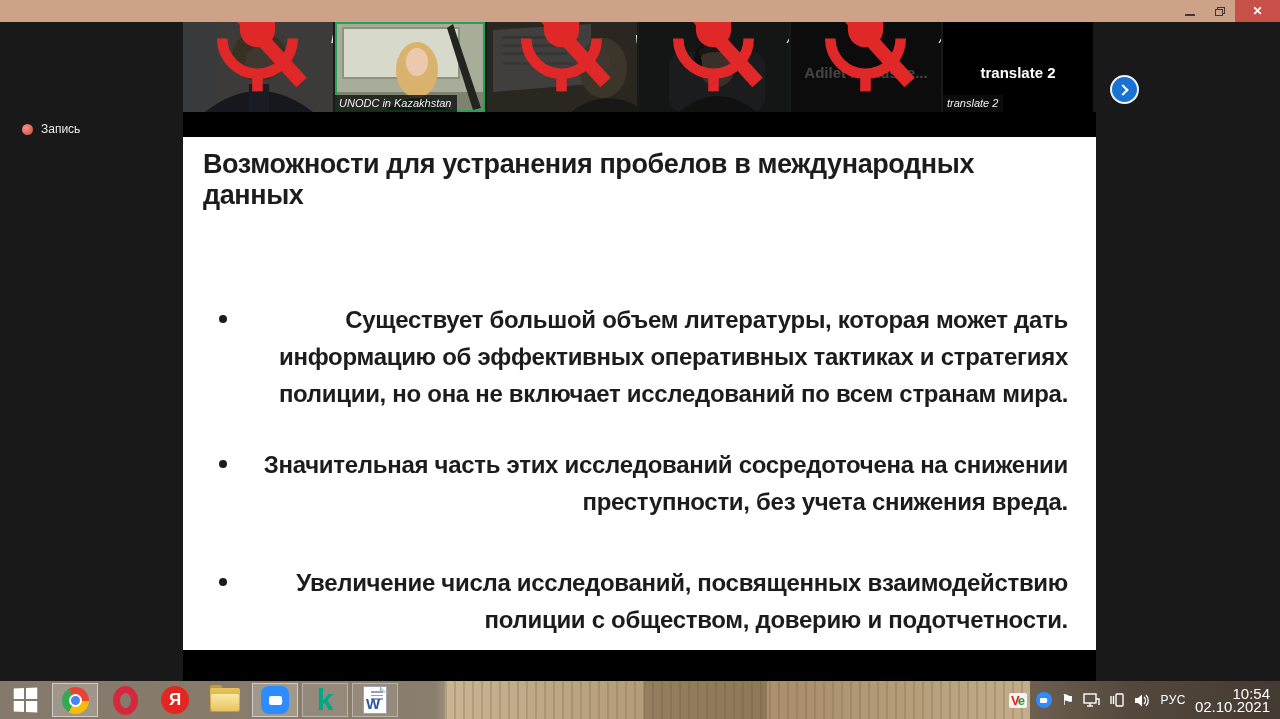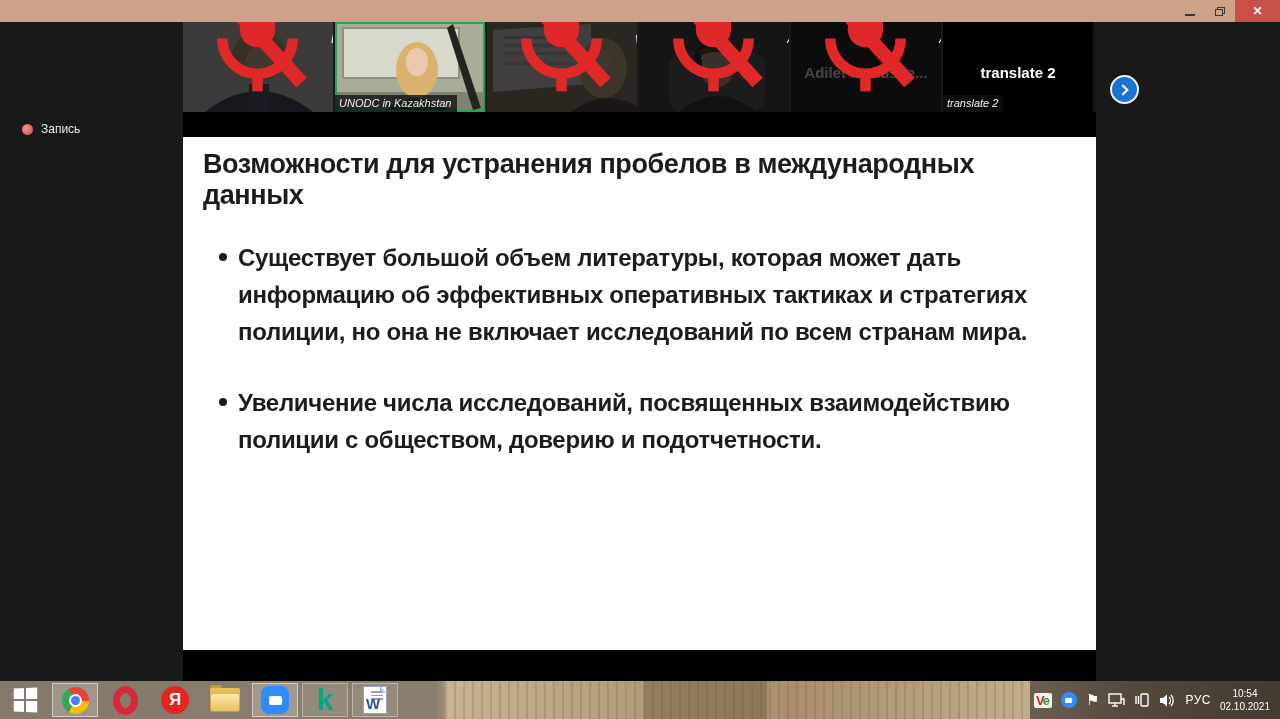--- a/index.html
+++ b/index.html
@@ -46,21 +46,21 @@
                 background:radial-gradient(circle at 35% 35%, #f2938a, #d6473a); }
   .record-label { color:#e8e8e8; font-size:12px; }
 
   
   .slide-area { position:absolute; left:183px; top:90px; width:780px; }
   .slide-bar { width:913px; background:#000; }
   .slide-bar.top { height:25px; }
   .slide-bar.bottom { height:31px; }
   .slide { width:913px; height:513px; background:#ffffff; color:#1c1c1c; padding:12px 28px 0 20px; }
   .slide-title { font-size:27px; font-weight:600; letter-spacing:-0.4px; color:#1c1c1c; }
-  .slide-bullets { list-style:none; margin-top:28px; padding-left:16px; }
+  .slide-bullets { list-style:none; margin-top:90px; padding-left:16px;text-align:right; }
   .slide-bullets li { position:relative; padding-left:19px; font-size:24px; font-weight:600;
                       line-height:37px; letter-spacing:-0.3px; margin-bottom:34px; }
   .slide-bullets li .dot { position:absolute; left:0; top:14px; width:8px; height:8px;
                            border-radius:50%; background:#1c1c1c; }
   .slide-bullets li:nth-child(3) { margin-top:44px; }
 
   
   .taskbar { position:absolute; left:0; top:681px; width:1280px; height:38px;
              background:linear-gradient(90deg,#84796a 0,#8a7e6e 34%,
                          #c0ab8e 36%,#a28b6b 46%,#8d795c 52%,#bca684 62%,#b39d7e 74%,
@@ -123,21 +123,21 @@
           padding-right:10px; z-index:3; }
   .tray-icon { display:flex; align-items:center; justify-content:center; }
   .ve-icon { background:#f4f4f4; border-radius:2px; padding:0 2px; font-size:13px; font-weight:bold; line-height:15px; }
   .ve-icon .v { color:#d22; }
   .ve-icon .e { color:#2a9a3d; margin-left:-2px; }
   .trayzoom { width:16px; height:16px; border-radius:50%; background:#2d8cff; display:flex; align-items:center; justify-content:center; }
   .trayzoom .cam-glyph { width:7px; height:5px; border-radius:1px; }
   .trayzoom .cam-glyph::after { border-width:2px; border-left-width:3px; right:-3px; top:0; }
   .flag-glyph { color:#fff; font-size:15px; }
   .lang { color:#fff; font-size:12px; letter-spacing:0.5px; }
-  .clock { color:#fff; font-size:10px; text-align:center; line-height:13px; }
+  .clock { color:#fff; font-size:15px; text-align:right; line-height:13px; }
   .tray svg { display:block; }
 </style>
 </head>
 <body>
 
 <div class="titlebar">
   <div class="win-controls">
     <div class="win-btn min">
         <span></span>
       </div>
@@ -266,20 +266,21 @@
     <div class="record-dot"></div>
     <div class="record-label">Запись</div>
   </div>
 
   <div class="slide-area">
     <div class="slide-bar top"></div>
     <div class="slide">
       <div class="slide-title">Возможности для устранения пробелов в международных данных</div>
       <ul class="slide-bullets">
         <li><span class="dot"></span><span>Существует большой объем литературы, которая может дать информацию об эффективных оперативных тактиках и стратегиях полиции, но она не включает исследований по всем странам мира.</span></li>
+        <li><span class="dot"></span><span>Значительная часть этих исследований сосредоточена на снижении преступности, без учета снижения вреда.</span></li>
         <li><span class="dot"></span><span>Увеличение числа исследований, посвященных взаимодействию полиции с обществом, доверию и подотчетности.</span></li>
       </ul>
     </div>
     <div class="slide-bar bottom"></div>
   </div>
 </div>
 
 <div class="taskbar">
   <div class="wood"></div>
 

